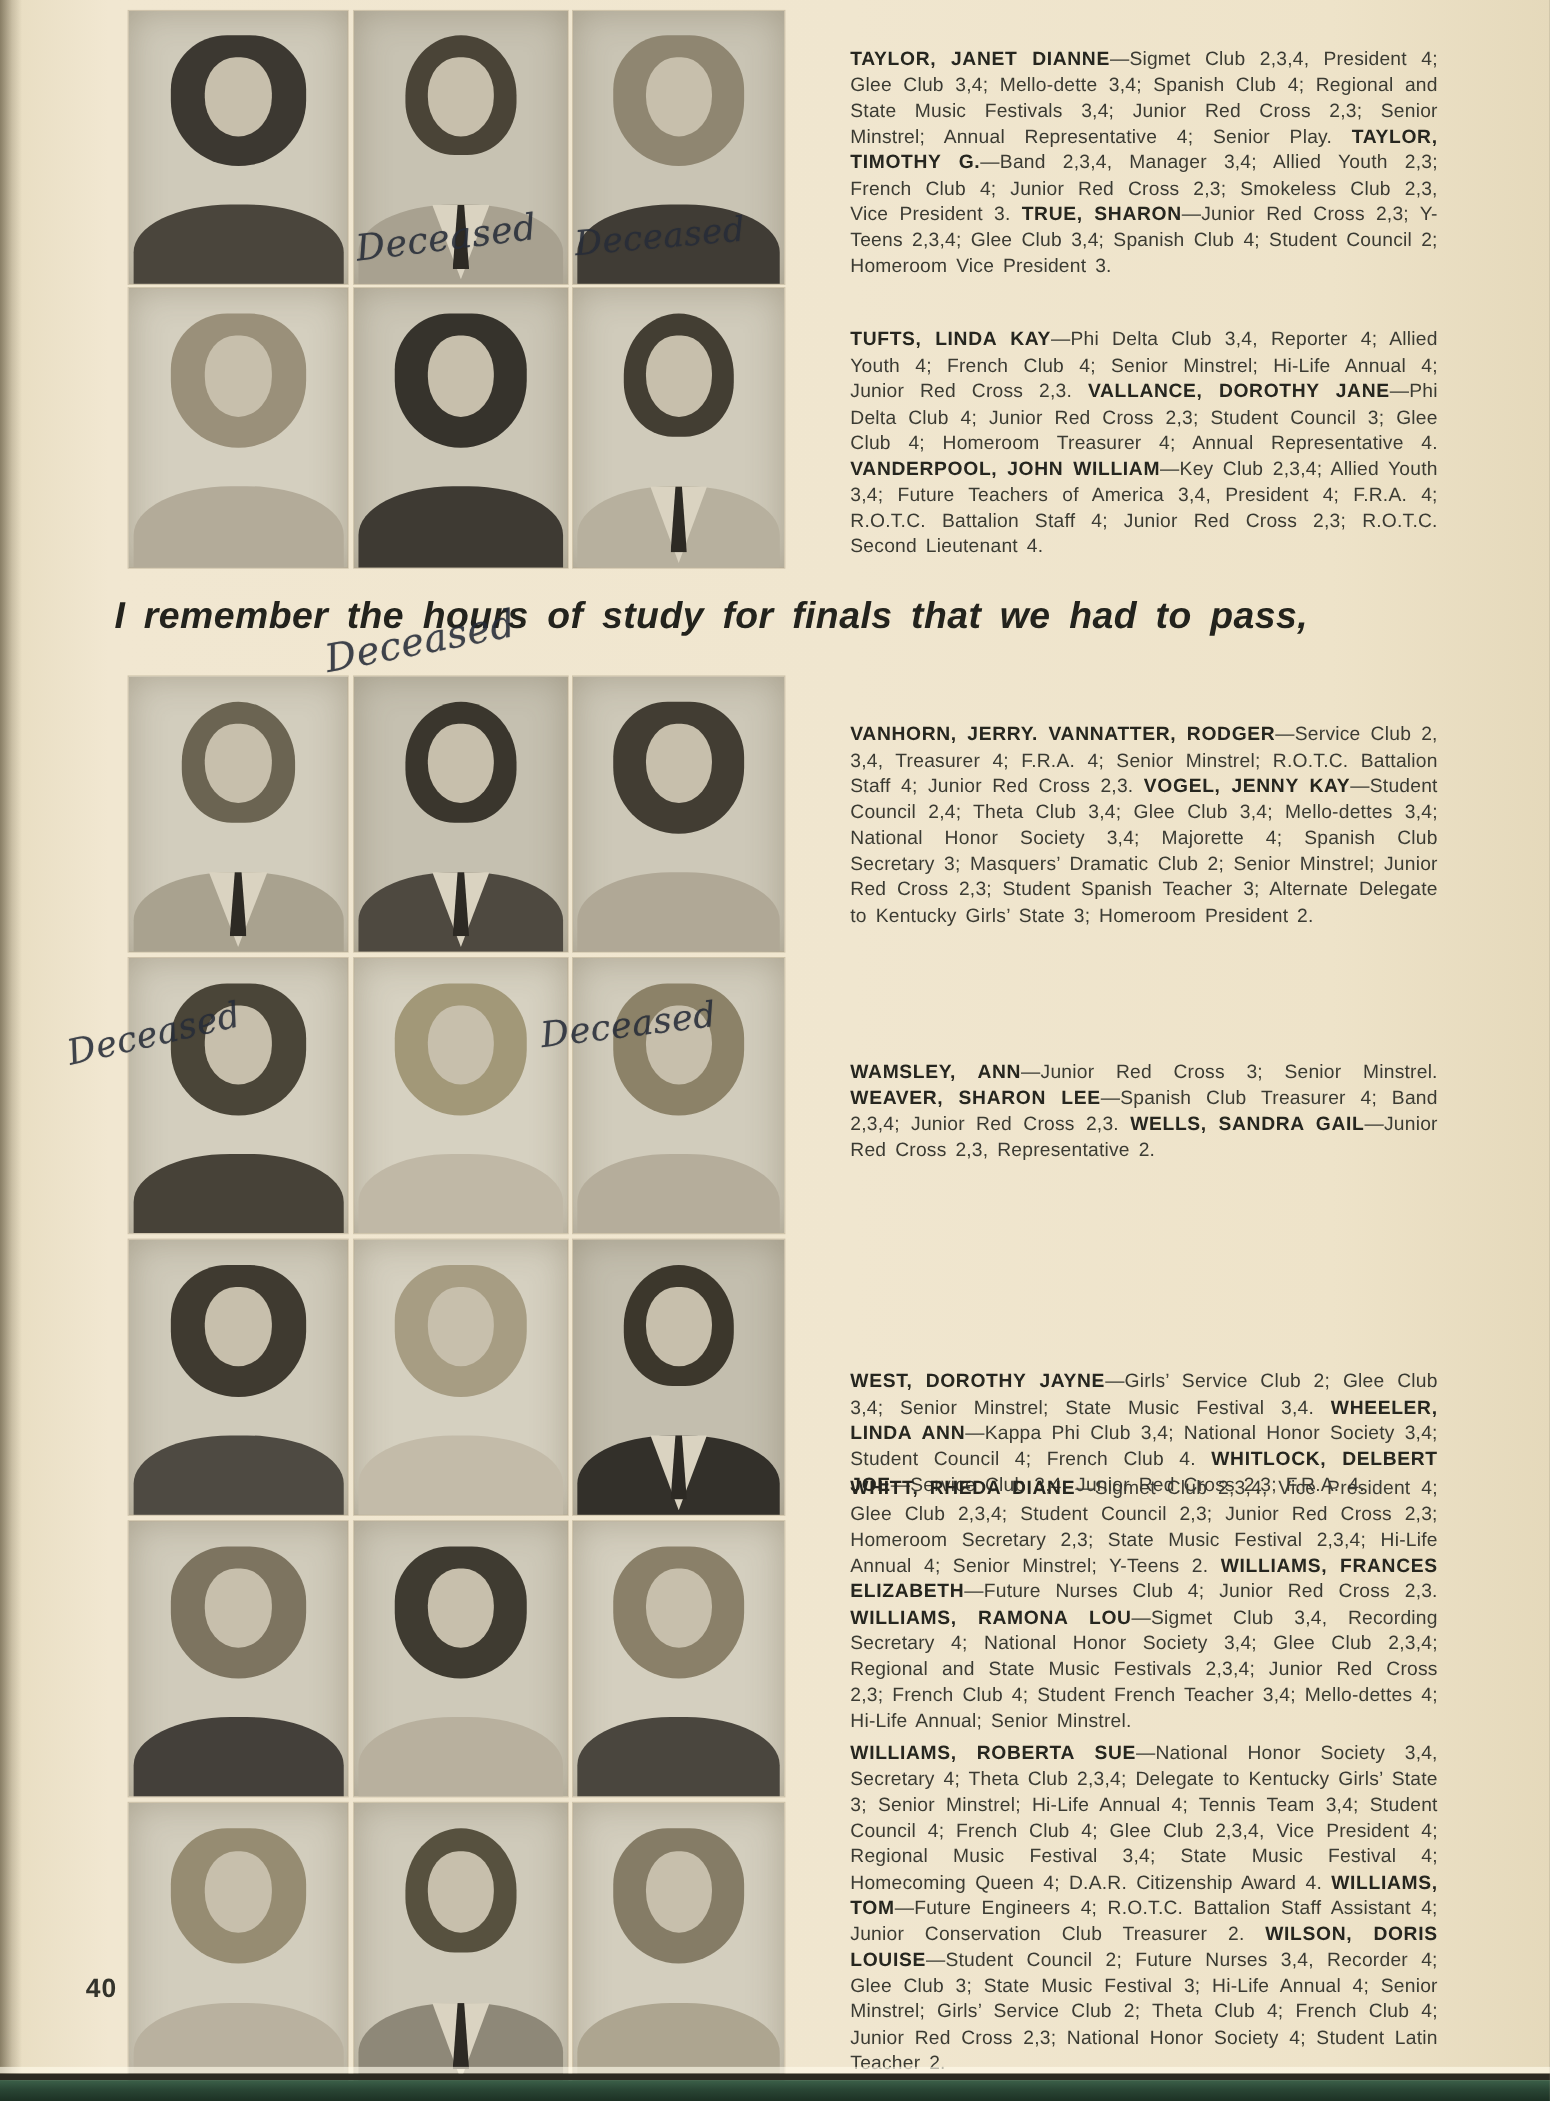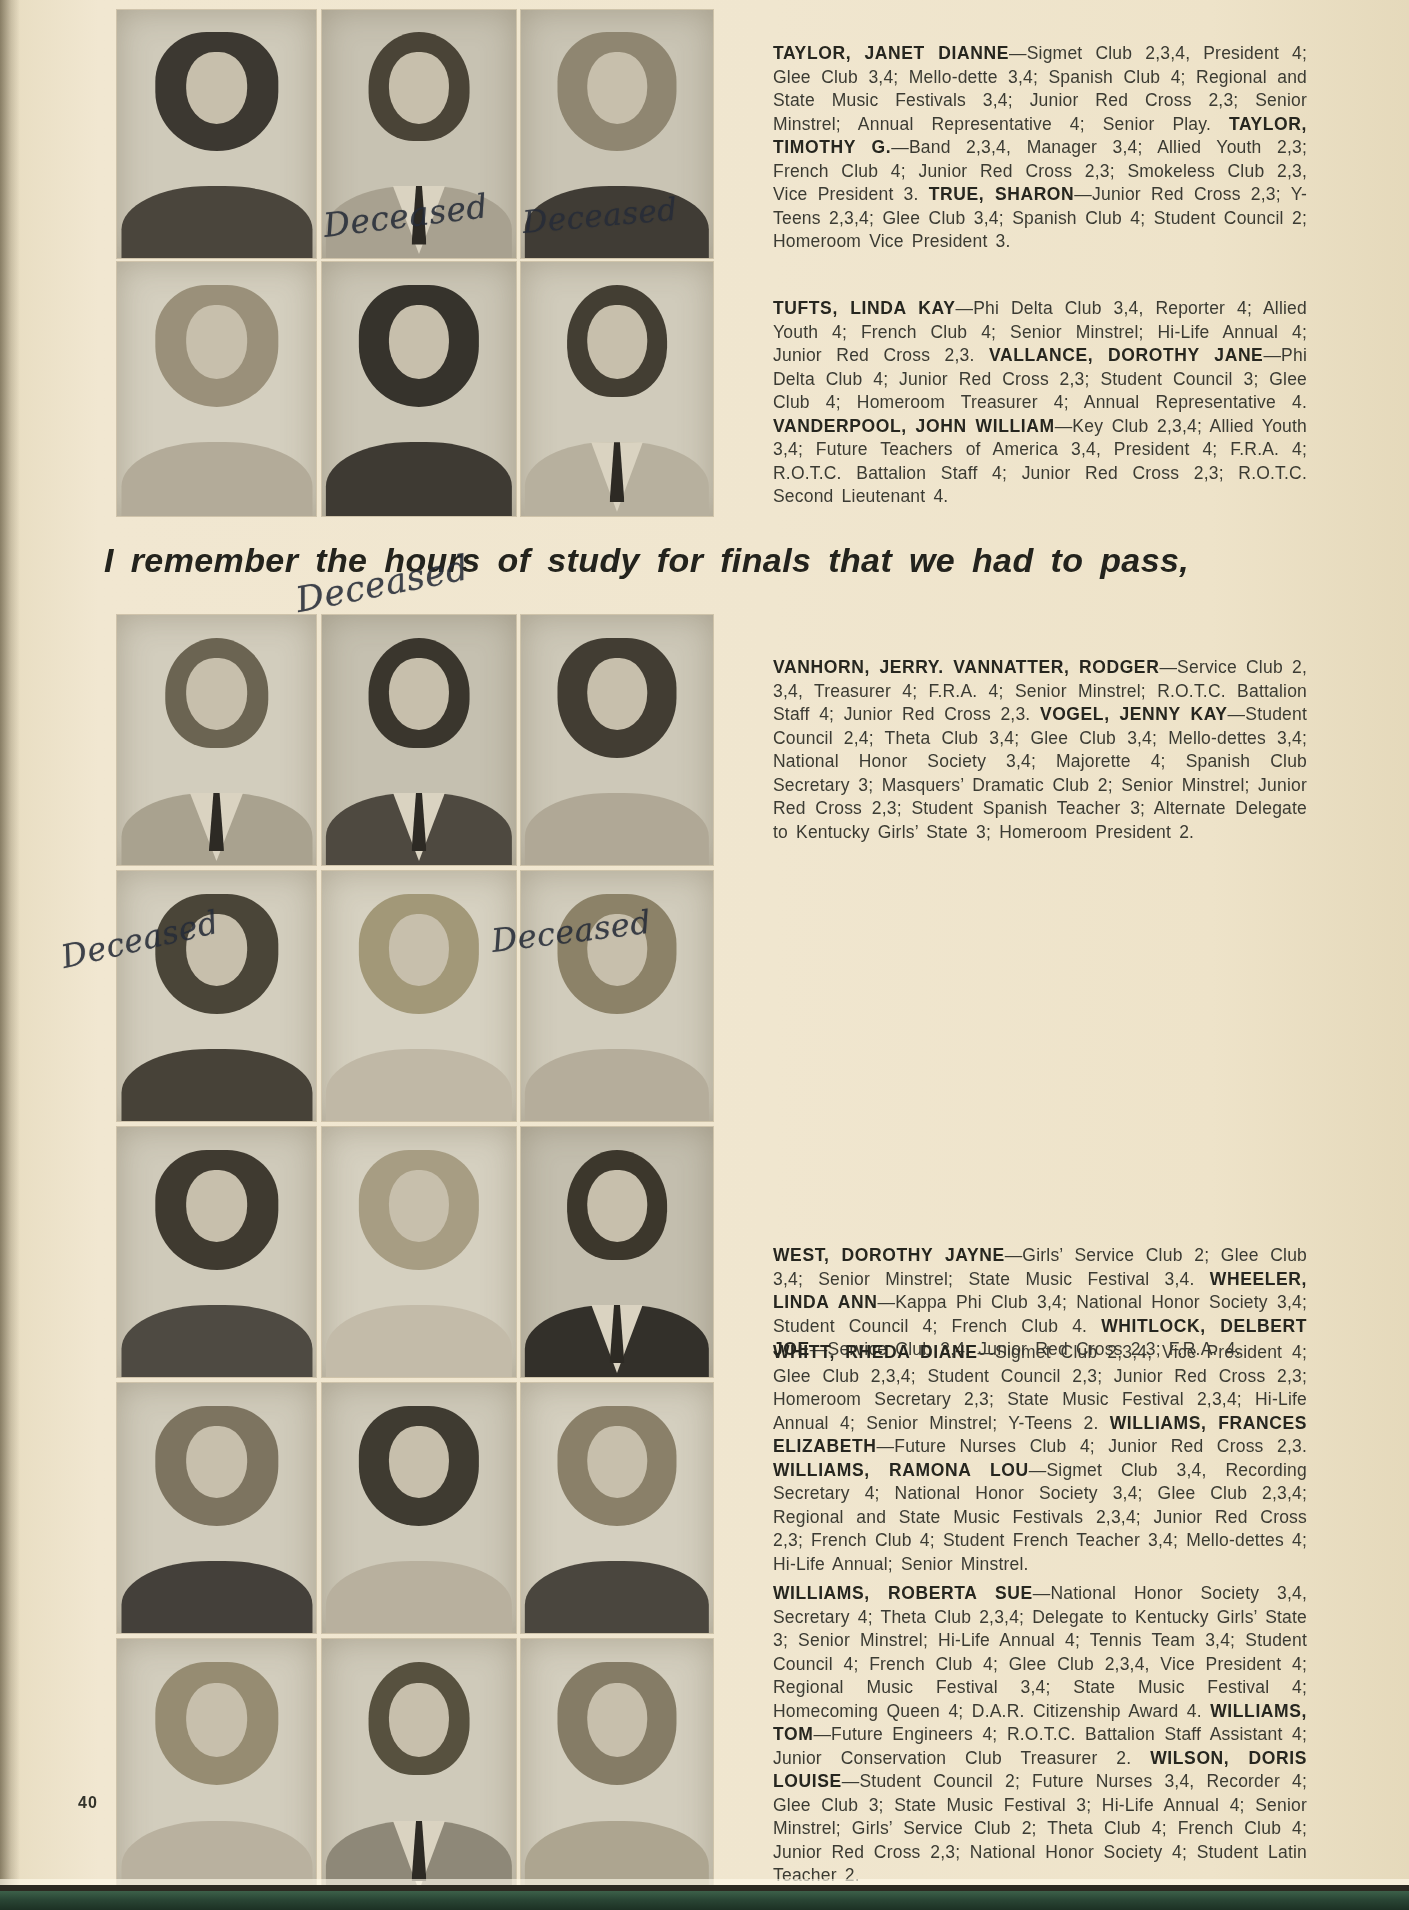--- a/index.html
+++ b/index.html
@@ -53,21 +53,21 @@
     font-size:34px;letter-spacing:.4px;word-spacing:7px;color:#23231d;
     white-space:nowrap;
   }
   
   .deceased{
     position:absolute;font-family:"DejaVu Serif",serif;font-style:italic;
     color:#262c38;opacity:.88;letter-spacing:.5px;transform-origin:left bottom;
     text-shadow:0 0 1px rgba(38,44,56,.5);
   }
   .page-number{
-    position:absolute;left:78px;top:1794px;font-size:16px;font-weight:bold;color:#33332b;
+    position:absolute;left:78px;top:1794px;font-size:24px;font-weight:bold;color:#33332b;
     letter-spacing:1px;
   }
 </style>
 </head>
 <body>
 
 <div class="page">
 
   <div class="photo w" style="left:117px;top:10px;width:199px;height:248px;--bg:#cfcaba;--hair:#3c3831;--top:#4a453c;">
       <i class="hair"></i>
@@ -180,20 +180,21 @@
 
   <span class="deceased" style="left:326px;top:206px;font-size:33px;transform:rotate(-7deg);">Deceased</span>
   <span class="deceased" style="left:524px;top:204px;font-size:31px;transform:rotate(-5deg);">Deceased</span>
   <span class="deceased" style="left:300px;top:580px;font-size:35px;transform:rotate(-11deg);">Deceased</span>
   <span class="deceased" style="left:66px;top:938px;font-size:32px;transform:rotate(-13deg);">Deceased</span>
   <span class="deceased" style="left:494px;top:922px;font-size:32px;transform:rotate(-7deg);">Deceased</span>
 
   <p class="entry" style="top:42px;"><b>TAYLOR, JANET DIANNE</b>—Sigmet Club 2,3,4, President 4; Glee Club 3,4; Mello-dette 3,4; Spanish Club 4; Regional and State Music Festivals 3,4; Junior Red Cross 2,3; Senior Minstrel; Annual Representative 4; Senior Play. <b>TAYLOR, TIMOTHY G.</b>—Band 2,3,4, Manager 3,4; Allied Youth 2,3; French Club 4; Junior Red Cross 2,3; Smokeless Club 2,3, Vice President 3. <b>TRUE, SHARON</b>—Junior Red Cross 2,3; Y-Teens 2,3,4; Glee Club 3,4; Spanish Club 4; Student Council 2; Homeroom Vice President 3.</p>
   <p class="entry" style="top:297px;"><b>TUFTS, LINDA KAY</b>—Phi Delta Club 3,4, Reporter 4; Allied Youth 4; French Club 4; Senior Minstrel; Hi-Life Annual 4; Junior Red Cross 2,3. <b>VALLANCE, DOROTHY JANE</b>—Phi Delta Club 4; Junior Red Cross 2,3; Student Council 3; Glee Club 4; Homeroom Treasurer 4; Annual Representative 4. <b>VANDERPOOL, JOHN WILLIAM</b>—Key Club 2,3,4; Allied Youth 3,4; Future Teachers of America 3,4, President 4; F.R.A. 4; R.O.T.C. Battalion Staff 4; Junior Red Cross 2,3; R.O.T.C. Second Lieutenant 4.</p>
   <p class="entry" style="top:656px;"><b>VANHORN, JERRY. VANNATTER, RODGER</b>—Service Club 2, 3,4, Treasurer 4; F.R.A. 4; Senior Minstrel; R.O.T.C. Battalion Staff 4; Junior Red Cross 2,3. <b>VOGEL, JENNY KAY</b>—Student Council 2,4; Theta Club 3,4; Glee Club 3,4; Mello-dettes 3,4; National Honor Society 3,4; Majorette 4; Spanish Club Secretary 3; Masquers’ Dramatic Club 2; Senior Minstrel; Junior Red Cross 2,3; Student Spanish Teacher 3; Alternate Delegate to Kentucky Girls’ State 3; Homeroom President 2.</p>
+  <p class="entry" style="top:963px;"><b>WAMSLEY, ANN</b>—Junior Red Cross 3; Senior Minstrel. <b>WEAVER, SHARON LEE</b>—Spanish Club Treasurer 4; Band 2,3,4; Junior Red Cross 2,3. <b>WELLS, SANDRA GAIL</b>—Junior Red Cross 2,3, Representative 2.</p>
   <p class="entry" style="top:1244px;"><b>WEST, DOROTHY JAYNE</b>—Girls’ Service Club 2; Glee Club 3,4; Senior Minstrel; State Music Festival 3,4. <b>WHEELER, LINDA ANN</b>—Kappa Phi Club 3,4; National Honor Society 3,4; Student Council 4; French Club 4. <b>WHITLOCK, DELBERT JOE</b>—Service Club 3,4; Junior Red Cross 2,3; F.R.A. 4.</p>
   <p class="entry" style="top:1341px;"><b>WHITT, RHEDA DIANE</b>—Sigmet Club 2,3,4, Vice President 4; Glee Club 2,3,4; Student Council 2,3; Junior Red Cross 2,3; Homeroom Secretary 2,3; State Music Festival 2,3,4; Hi-Life Annual 4; Senior Minstrel; Y-Teens 2. <b>WILLIAMS, FRANCES ELIZABETH</b>—Future Nurses Club 4; Junior Red Cross 2,3. <b>WILLIAMS, RAMONA LOU</b>—Sigmet Club 3,4, Recording Secretary 4; National Honor Society 3,4; Glee Club 2,3,4; Regional and State Music Festivals 2,3,4; Junior Red Cross 2,3; French Club 4; Student French Teacher 3,4; Mello-dettes 4; Hi-Life Annual; Senior Minstrel.</p>
   <p class="entry" style="top:1582px;"><b>WILLIAMS, ROBERTA SUE</b>—National Honor Society 3,4, Secretary 4; Theta Club 2,3,4; Delegate to Kentucky Girls’ State 3; Senior Minstrel; Hi-Life Annual 4; Tennis Team 3,4; Student Council 4; French Club 4; Glee Club 2,3,4, Vice President 4; Regional Music Festival 3,4; State Music Festival 4; Homecoming Queen 4; D.A.R. Citizenship Award 4. <b>WILLIAMS, TOM</b>—Future Engineers 4; R.O.T.C. Battalion Staff Assistant 4; Junior Conservation Club Treasurer 2. <b>WILSON, DORIS LOUISE</b>—Student Council 2; Future Nurses 3,4, Recorder 4; Glee Club 3; State Music Festival 3; Hi-Life Annual 4; Senior Minstrel; Girls’ Service Club 2; Theta Club 4; French Club 4; Junior Red Cross 2,3; National Honor Society 4; Student Latin Teacher 2.</p>
 
   <div class="page-number">40</div>
   <div class="gutter-shadow"></div>
   <div class="fold-highlight"></div>
   <div class="cut-line"></div>
   <div class="cover-strip"></div>
 

